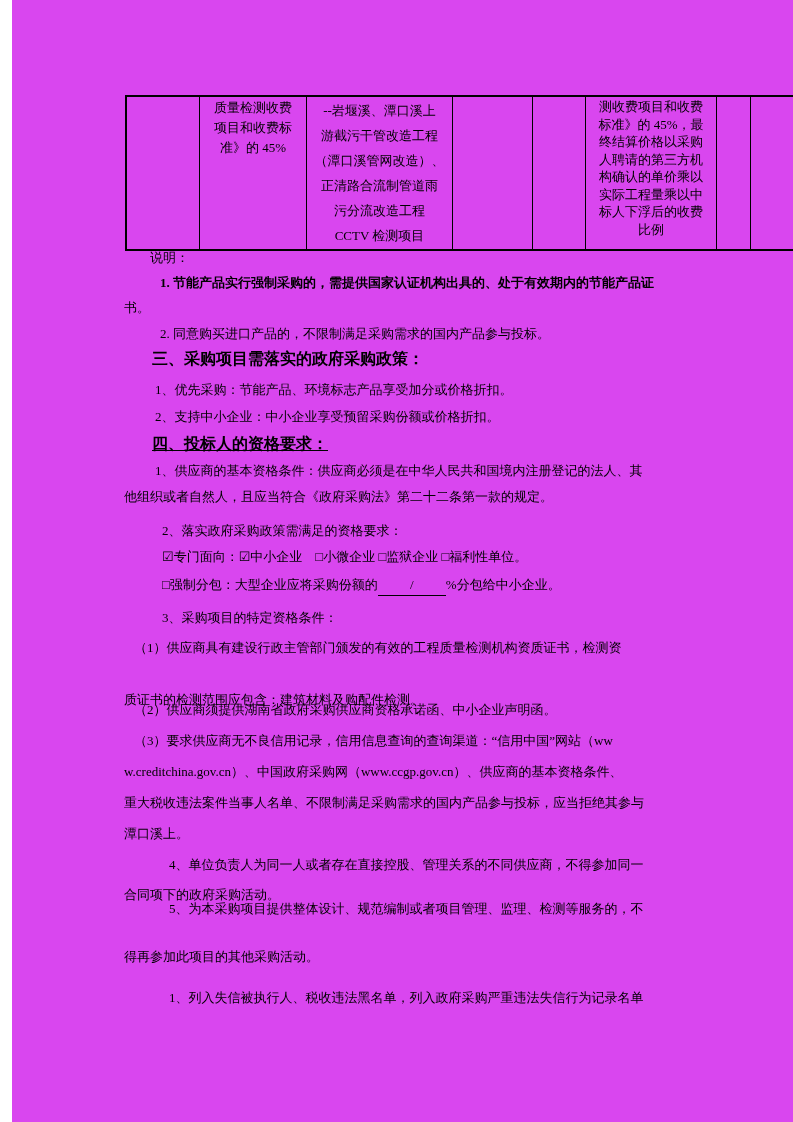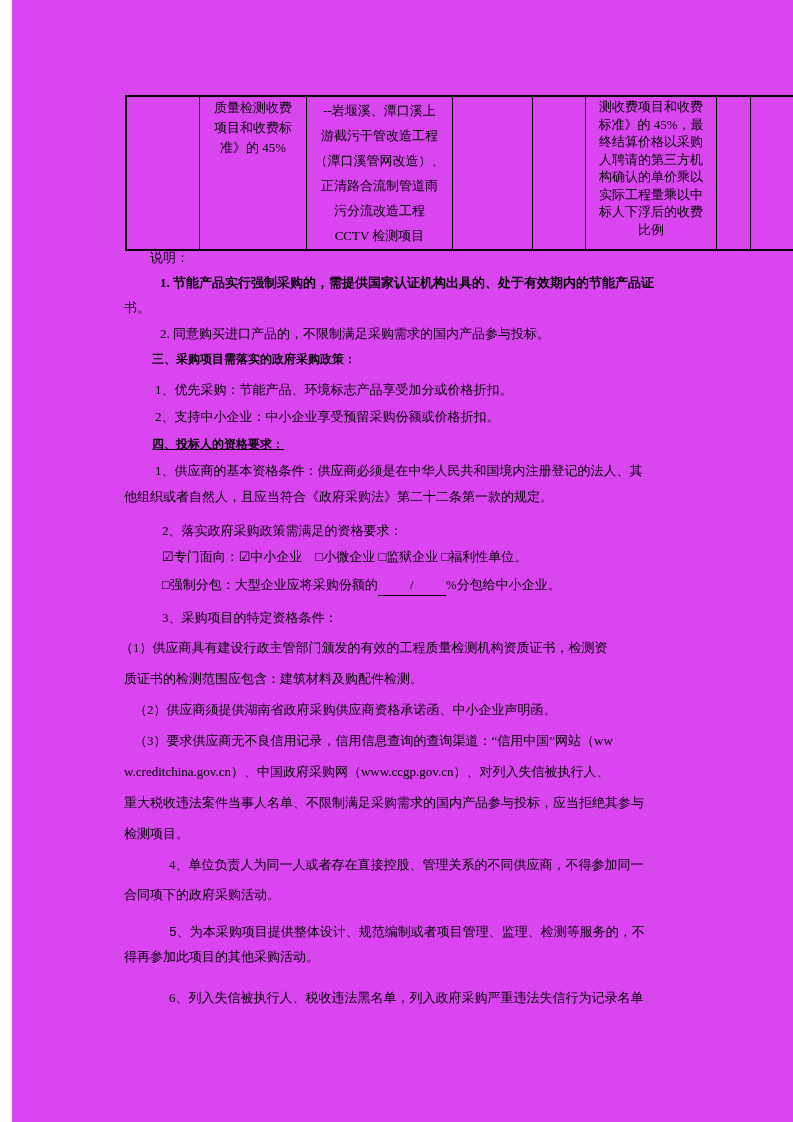--- a/index.html
+++ b/index.html
@@ -31,21 +31,21 @@
   }
   table.doc-table tr{height:141px;}
   .line{
     position:absolute;
     font-size:13px;
     line-height:20px;
     white-space:pre;
   }
   .line.bold{
     font-weight:bold;
-    font-size:12px;
+    font-size:16px;
   }
   .blank{
     display:inline-block;
     width:68px;
     text-align:center;
     border-bottom:1px solid #000;
   }
 </style>
 </head>
 <body>
@@ -87,26 +87,26 @@
       <div class="line bold" style="left: 140px; top: 349px;">三、采购项目需落实的政府采购政策：</div>
       <div class="line" style="left: 143px; top: 380px;">1、优先采购：节能产品、环境标志产品享受加分或价格折扣。</div>
       <div class="line" style="left: 143px; top: 407px; text-align: center;">2、支持中小企业：中小企业享受预留采购份额或价格折扣。</div>
       <div class="line bold" style="left: 140px; top: 434px; text-decoration: underline;">四、投标人的资格要求：</div>
       <div class="line" style="left: 143px; top: 461px;">1、供应商的基本资格条件：供应商必须是在中华人民共和国境内注册登记的法人、其</div>
       <div class="line" style="left: 112px; top: 487px;">他组织或者自然人，且应当符合《政府采购法》第二十二条第一款的规定。</div>
       <div class="line" style="left: 150px; top: 521px;">2、落实政府采购政策需满足的资格要求：</div>
       <div class="line" style="left: 150px; top: 547px;">☑专门面向：☑中小企业　□小微企业 □监狱企业 □福利性单位。</div>
       <div class="line" style="left: 150px; top: 575px;"><span>□强制分包：大型企业应将采购份额的</span><span class="blank">/</span><span>%分包给中小企业。</span></div>
       <div class="line" style="left: 150px; top: 608px;">3、采购项目的特定资格条件：</div>
-      <div class="line" style="left: 108px; top: 638px;">（1）供应商具有建设行政主管部门颁发的有效的工程质量检测机构资质证书，检测资</div>
-      <div class="line" style="left: 112px; top: 669px;">质证书的检测范围应包含：建筑材料及购配件检测。</div>
+      <div class="line" style="left: 122px; top: 638px;">（1）供应商具有建设行政主管部门颁发的有效的工程质量检测机构资质证书，检测资</div>
+      <div class="line" style="left: 112px; top: 690px;">质证书的检测范围应包含：建筑材料及购配件检测。</div>
       <div class="line" style="left: 122px; top: 700px;">（2）供应商须提供湖南省政府采购供应商资格承诺函、中小企业声明函。</div>
       <div class="line" style="left: 122px; top: 731px; text-align: right;">（3）要求供应商无不良信用记录，信用信息查询的查询渠道：“信用中国”网站（ww</div>
-      <div class="line" style="left: 112px; top: 762px;">w.creditchina.gov.cn）、中国政府采购网（www.ccgp.gov.cn）、对列入失信被执行人、</div>
+      <div class="line" style="left: 112px; top: 762px;">w.creditchina.gov.cn）、中国政府采购网（www.ccgp.gov.cn）、供应商的基本资格条件、</div>
       <div class="line" style="left: 112px; top: 793px;">重大税收违法案件当事人名单、不限制满足采购需求的国内产品参与投标，应当拒绝其参与</div>
-      <div class="line" style="left: 112px; top: 824px;">检测项目。</div>
+      <div class="line" style="left: 112px; top: 824px;">潭口溪上。</div>
       <div class="line" style="left: 157px; top: 855px;">4、单位负责人为同一人或者存在直接控股、管理关系的不同供应商，不得参加同一</div>
       <div class="line" style="left: 112px; top: 885px;">合同项下的政府采购活动。</div>
-      <div class="line" style="left: 157px; top: 923px; font-family: Liberation Mono, monospace;">5、为本采购项目提供整体设计、规范编制或者项目管理、监理、检测等服务的，不</div>
+      <div class="line" style="left: 157px; top: 899px;">5、为本采购项目提供整体设计、规范编制或者项目管理、监理、检测等服务的，不</div>
       <div class="line" style="left: 112px; top: 947px;">得再参加此项目的其他采购活动。</div>
-      <div class="line" style="left: 157px; top: 988px;">6、列入失信被执行人、税收违法黑名单，列入政府采购严重违法失信行为记录名单</div>
+      <div class="line" style="left: 157px; top: 988px;">1、列入失信被执行人、税收违法黑名单，列入政府采购严重违法失信行为记录名单</div>
     </div>
 </div>
 
 </body></html>

